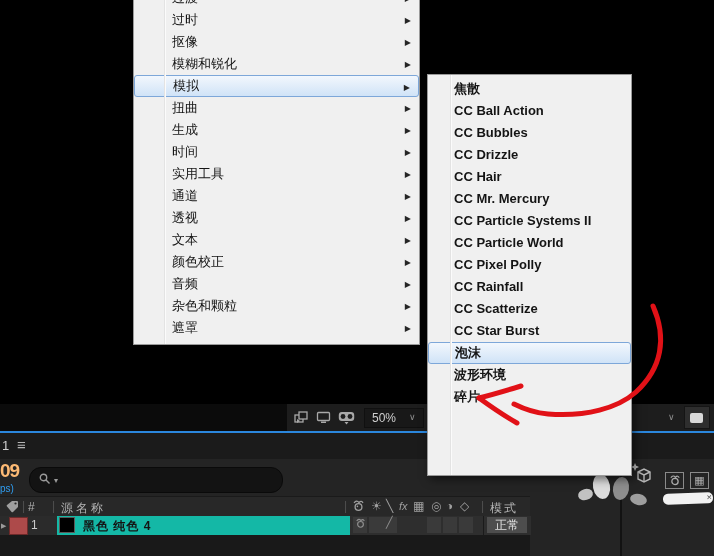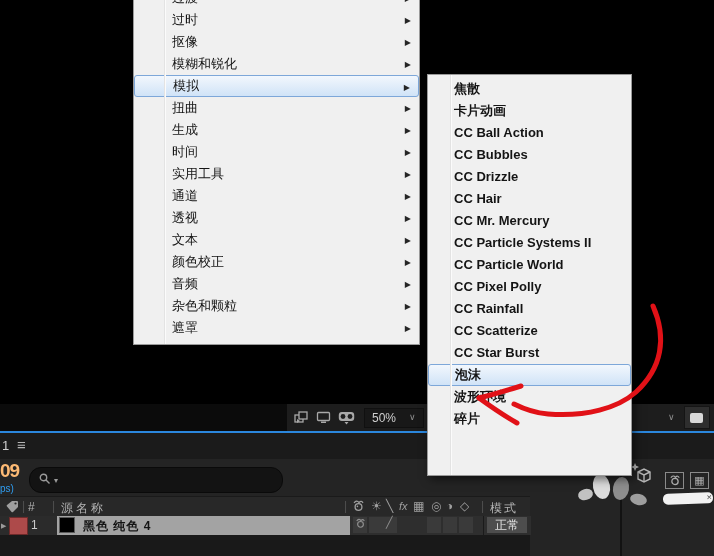--- a/index.html
+++ b/index.html
@@ -40,21 +40,21 @@
   .hdr-row .sep{position:absolute;top:2px;color:#4f4f4f;font-size:12px;}
   .hdr-txt{position:absolute;top:3px;font-size:12px;color:#b2b2b2;}
   .sw{position:absolute;top:2px;font-size:12px;color:#9f9f9f;line-height:15px;}
   .fx-g{font-style:italic;font-size:11px;}
 
   .layer-row{position:absolute;left:0;top:83px;width:530px;height:19px;}
   .lr-left{position:absolute;left:0;top:0;width:57px;height:19px;background:#2b2b2b;}
   .expand-arrow{position:absolute;left:1px;top:6px;font-size:7px;color:#9a9a9a;}
   .label-swatch{position:absolute;left:9px;top:1px;width:17px;height:16px;background:#ad4a4a;border:1px solid #6e2a2a;}
   .lr-num{position:absolute;left:31px;top:2px;font-size:12px;color:#cccccc;}
-  .lr-name{position:absolute;left:57px;top:0;width:352px;height:19px;background:#a3a3a3;}
+  .lr-name{position:absolute;left:57px;top:0;width:352px;height:19px;background:#14b8a6;}
   .thumb{position:absolute;left:2px;top:1px;width:16px;height:16px;background:#000;border:1px solid #5a5a5a;box-sizing:border-box;}
   .name-txt{position:absolute;left:26px;top:2px;font-size:12px;font-weight:bold;color:#141414;letter-spacing:1px;}
   .lr-switches{position:absolute;left:350px;top:0;width:133px;height:19px;background:#2e2e2e;}
   .cell{position:absolute;top:1px;width:14px;height:16px;background:#3a3a3a;}
   .cell-g{position:absolute;top:1px;font-size:11px;color:#8f8f8f;}
   .lr-mode{position:absolute;left:483px;top:0;width:47px;height:19px;background:#2e2e2e;border-left:1px solid #1a1a1a;}
   .mode-btn{position:absolute;left:3px;top:1px;width:40px;height:16px;background:#4d4d4d;
             color:#e0e0e0;font-size:12px;text-align:center;line-height:16px;}
   .bottom-strip{position:absolute;left:0;top:102px;width:530px;height:21px;background:#191919;}
 
@@ -254,21 +254,20 @@
     <div class="mi"><span>透视</span><span class="arrow">▶</span></div>
     <div class="mi"><span>文本</span><span class="arrow">▶</span></div>
     <div class="mi"><span>颜色校正</span><span class="arrow">▶</span></div>
     <div class="mi"><span>音频</span><span class="arrow">▶</span></div>
     <div class="mi"><span>杂色和颗粒</span><span class="arrow">▶</span></div>
     <div class="mi"><span>遮罩</span><span class="arrow">▶</span></div>
   </div>
 
   <div class="menu menu-right">
     <div class="mi"><span>焦散</span></div>
-    <div class="mi"><span>卡片动画</span></div>
     <div class="mi"><span>CC Ball Action</span></div>
     <div class="mi"><span>CC Bubbles</span></div>
     <div class="mi"><span>CC Drizzle</span></div>
     <div class="mi"><span>CC Hair</span></div>
     <div class="mi"><span>CC Mr. Mercury</span></div>
     <div class="mi"><span>CC Particle Systems II</span></div>
     <div class="mi"><span>CC Particle World</span></div>
     <div class="mi"><span>CC Pixel Polly</span></div>
     <div class="mi"><span>CC Rainfall</span></div>
     <div class="mi"><span>CC Scatterize</span></div>

